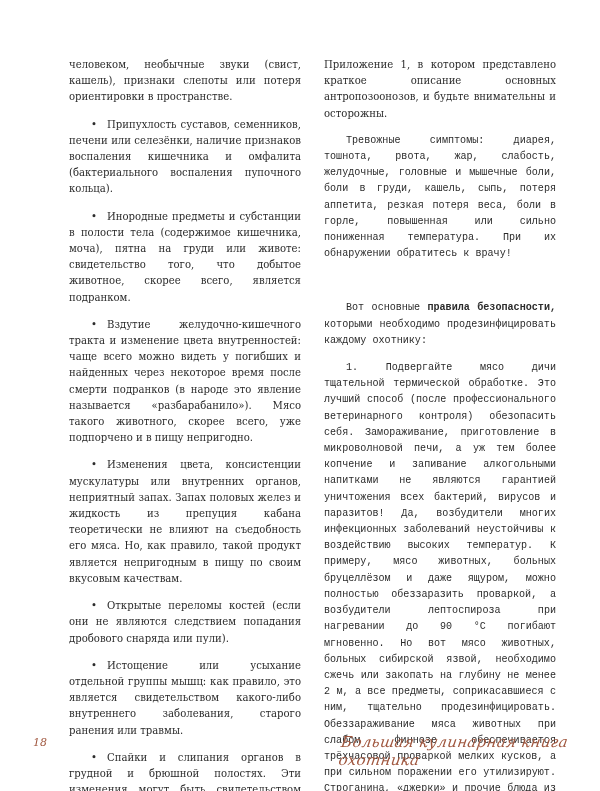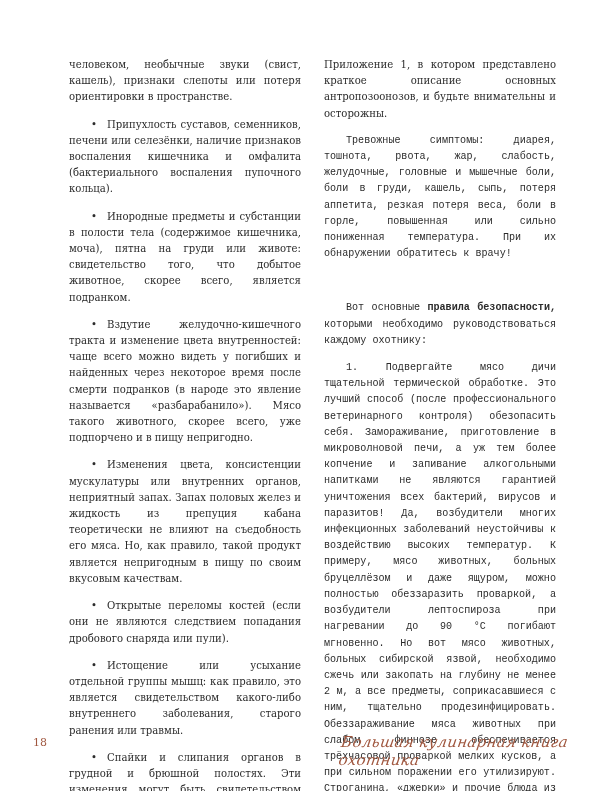--- a/index.html
+++ b/index.html
@@ -15,20 +15,21 @@
   .col-right { left:313px; }
   .col p { margin:11px; }
   .ind { text-indent:22px;font-family:Liberation Mono, monospace; }
   .bul { text-indent:22px; }
   .bul .dot { display:inline-block; width:16px; text-indent:0; }
   .gap { height:16px; }
   .bold { font-weight:bold; }
   .page-num {
     position:absolute; left:33px; top:736px; font-size:11px; color:#a0573f;
     font-family:"DejaVu Serif", serif;
+    font-style:italic;
   }
   .footer-title {
     position:absolute; left:340px; top:733px; font-size:15px; color:#a0573f;
     font-family:"DejaVu Serif", serif; font-style:italic; letter-spacing:0.3px;
     transform:skewX(-8deg);
   }
 </style>
 </head>
 <body>
 
@@ -41,20 +42,20 @@
   <p class="bul"><span class="dot">•</span><span>Открытые переломы костей (если они не являются следствием попадания дробового снаряда или пули).</span></p>
   <p class="bul"><span class="dot">•</span><span>Истощение или усыхание отдельной группы мышц: как правило, это является свидетельством какого-либо внутреннего заболевания, старого ранения или травмы.</span></p>
   <p class="bul"><span class="dot">•</span><span>Спайки и слипания органов в грудной и брюшной полостях. Эти изменения могут быть свидетельством продолжительных воспалительных процессов, вызванных бактериями или гельминтами.</span></p>
 
 </div>
 
 <div class="col col-right">
   <p>Приложение 1, в котором представлено краткое описание основных антропозоонозов, и будьте внимательны и осторожны.</p>
   <p class="ind">Тревожные симптомы: диарея, тошнота, рвота, жар, слабость, желудочные, головные и мышечные боли, боли в груди, кашель, сыпь, потеря аппетита, резкая потеря веса, боли в горле, повышенная или сильно пониженная температура. При их обнаружении обратитесь к врачу!</p>
   <div class="gap"></div>
-  <p class="ind"><span>Вот основные </span><span class="bold">правила безопасности,</span><span> которыми необходимо руководствоваться каждому охотнику:</span></p>
+  <p class="ind"><span>Вот основные </span><span class="bold">правила безопасности,</span><span> которыми необходимо продезинфицировать каждому охотнику:</span></p>
   <p class="ind">1. Подвергайте мясо дичи тщательной термической обработке. Это лучший способ (после профессионального ветеринарного контроля) обезопасить себя. Замораживание, приготовление в микроволновой печи, а уж тем более копчение и запивание алкогольными напитками не являются гарантией уничтожения всех бактерий, вирусов и паразитов! Да, возбудители многих инфекционных заболеваний неустойчивы к воздействию высоких температур. К примеру, мясо животных, больных бруцеллёзом и даже ящуром, можно полностью обеззаразить проваркой, а возбудители лептоспироза при нагревании до 90 °С погибают мгновенно. Но вот мясо животных, больных сибирской язвой, необходимо сжечь или закопать на глубину не менее 2 м, а все предметы, соприкасавшиеся с ним, тщательно продезинфицировать. Обеззараживание мяса животных при слабом финнозе обеспечивается трёхчасовой проваркой мелких кусков, а при сильном поражении его утилизируют. Строганина, «джерки» и прочие блюда из сырого или полусырого мяса – это ваш риск. Тщательно проваривайте даже мясо, идущее на корм собакам!</p>
   <p class="ind">2. Приступайте к свежеванию и разделке как можно быстрее, особенно в тёплое время года. Отступление от этого правила нужно сделать только в отношении зайцев, бобров и боровой дичи. Им нужно дать остыть, если тушка не разбита.</p>
 
 </div>
 
 <div class="page-num">18</div>
 <div class="footer-title">Большая кулинарная книга охотника</div>
 
 </body></html>

